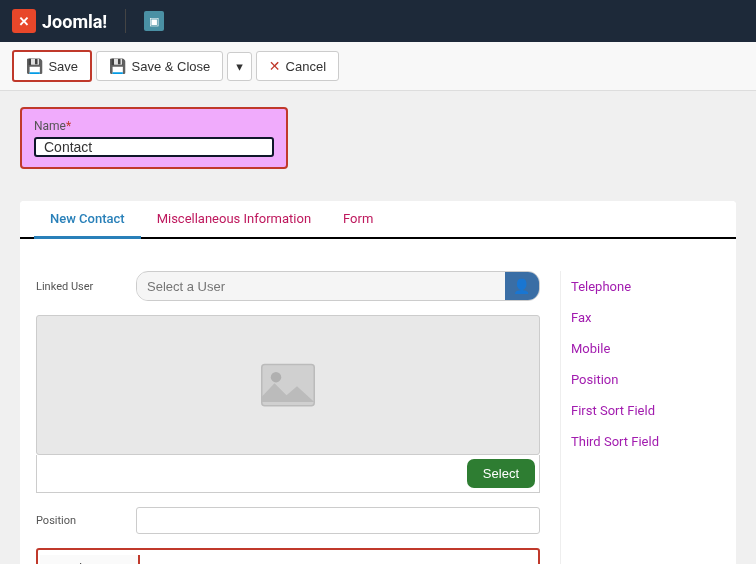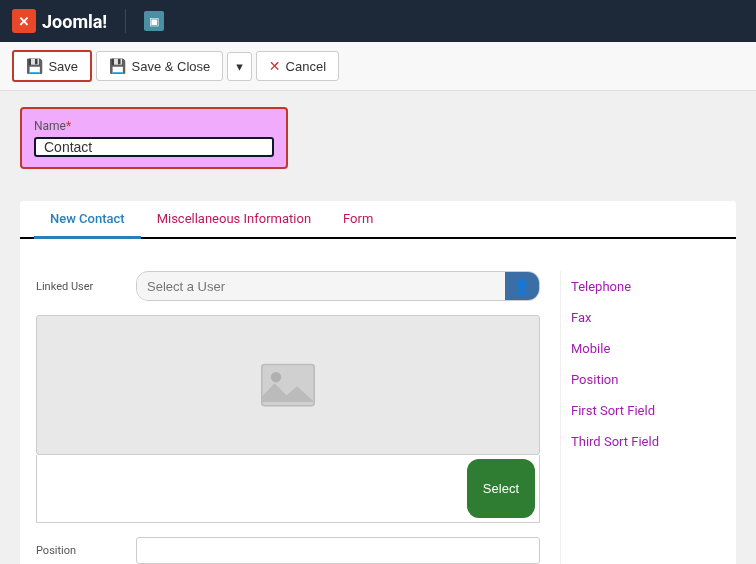--- a/index.html
+++ b/index.html
@@ -228,22 +228,22 @@
       justify-content: flex-end;
       padding: 4px;
       border: 1px solid #ccc;
       border-top: none;
       background: white;
     }
     .select-btn {
       background: #2e7d32;
       color: white;
       border: none;
-      padding: 22px 16px;
-      border-radius: 12px;
+      padding: 7px 16px;
+      border-radius: 7px;
       cursor: pointer;
       font-size: 13px;
     }
 
     .email-field {
       display: flex;
       align-items: center;
       margin-bottom: 14px;
       border: 2px solid #c0392b;
       border-radius: 3px;

